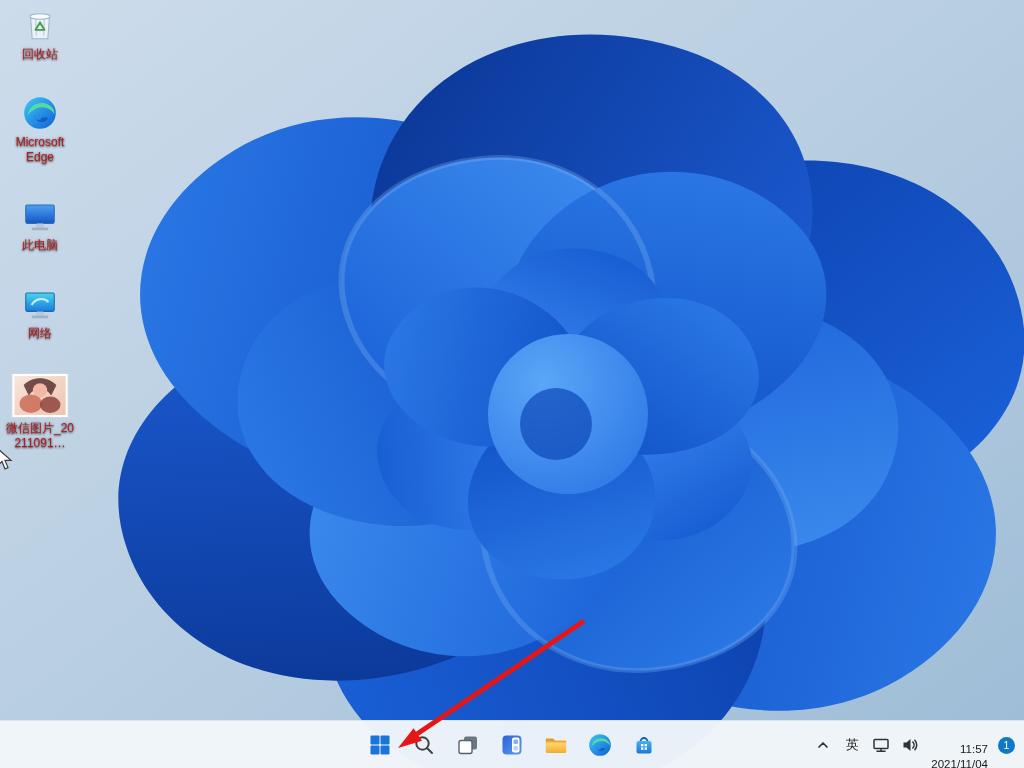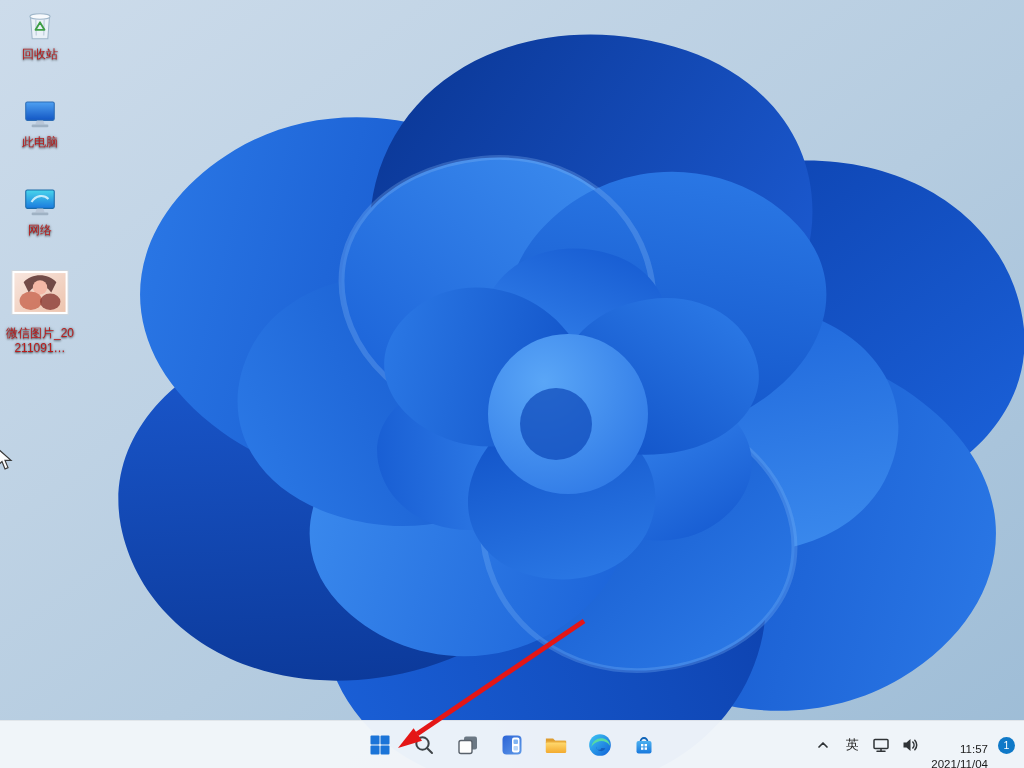--- a/index.html
+++ b/index.html
@@ -16,21 +16,21 @@
   .desktop-icons {
     position:absolute; left:2px; top:6px; width:76px;
     display:flex; flex-direction:column; align-items:center; gap:32px;
   }
   .dicon { width:76px; display:flex; flex-direction:column; align-items:center; gap:3px; }
   .dicon-img { display:grid; place-items:center; }
   .dicon-label {
     font-size:12px; color:#b91c1c; text-align:center; line-height:1.25;
     max-width:72px; text-shadow:0 1px 2px rgba(0,0,0,.65), 0 0 3px rgba(0,0,0,.35);
   }
-  .dicon-label.break { word-break:break-all;margin-top:8px; }
+  .dicon-label.break { word-break:break-all; }
 
   
   .taskbar {
     position:absolute; left:0; bottom:0; width:1024px; height:48px;
     background:rgba(242,246,250,.97); border-top:1px solid rgba(0,0,0,.06);
   }
   .tb-center {
     position:absolute; left:50%; top:4px; transform:translateX(-50%);
     display:flex; gap:4px;
   }
@@ -178,20 +178,30 @@
           <path d="M9 10 L27 10 L25.4 31 L10.6 31 Z" fill="#eaf1f8" stroke="#9fb6c9" stroke-width="1"></path>
           <line x1="14" y1="13" x2="14.5" y2="28" stroke="#c6d4e1" stroke-width="1.4"></line>
           <line x1="22" y1="13" x2="21.5" y2="28" stroke="#c6d4e1" stroke-width="1.4"></line>
           <ellipse cx="18" cy="10" rx="9.6" ry="2.6" fill="#f7fafd" stroke="#9fb6c9" stroke-width="1"></ellipse>
           <path d="M18 15.5 L13.8 22.6 L22.2 22.6 Z" fill="none" stroke="#3f9e46" stroke-width="1.8" stroke-linejoin="round"></path>
         </svg>
       </div>
       <div class="dicon-label">回收站</div>
     </div>
 
+    <div class="dicon">
+      <div class="dicon-img">
+        <svg width="38" height="38" viewBox="0 0 36 36">
+          <circle cx="18" cy="18" r="15" fill="url(#gEdge)"></circle>
+          <path d="M6 21 C7 12 15 7 23 9 C29 10.5 32 15 31.5 19 C28 13 20 11 14 14 C9 16.5 6.5 19 6 21 Z" fill="#57d9a3"></path>
+          <path d="M13 20 a6.5 6.5 0 0 0 12.5 2.5 L20 22 a3.5 3.5 0 0 1 -7 -2 Z" fill="#0a3f9e" opacity=".55"></path>
+        </svg>
+      </div>
+      <div class="dicon-label">Microsoft Edge</div>
+    </div>
 
 
 
     <div class="dicon">
       <div class="dicon-img">
         <svg width="38" height="38" viewBox="0 0 36 36">
           <rect x="4.5" y="7.5" width="27" height="17.5" rx="1.5" fill="url(#gScreen)" stroke="#2c6cb5" stroke-width="1"></rect>
           <path d="M15 25 h6 l1.5 4 h-9 Z" fill="#b9c7d8"></path>
           <rect x="10" y="29" width="16" height="2.6" rx="1.2" fill="#9fb2c4"></rect>
         </svg>

